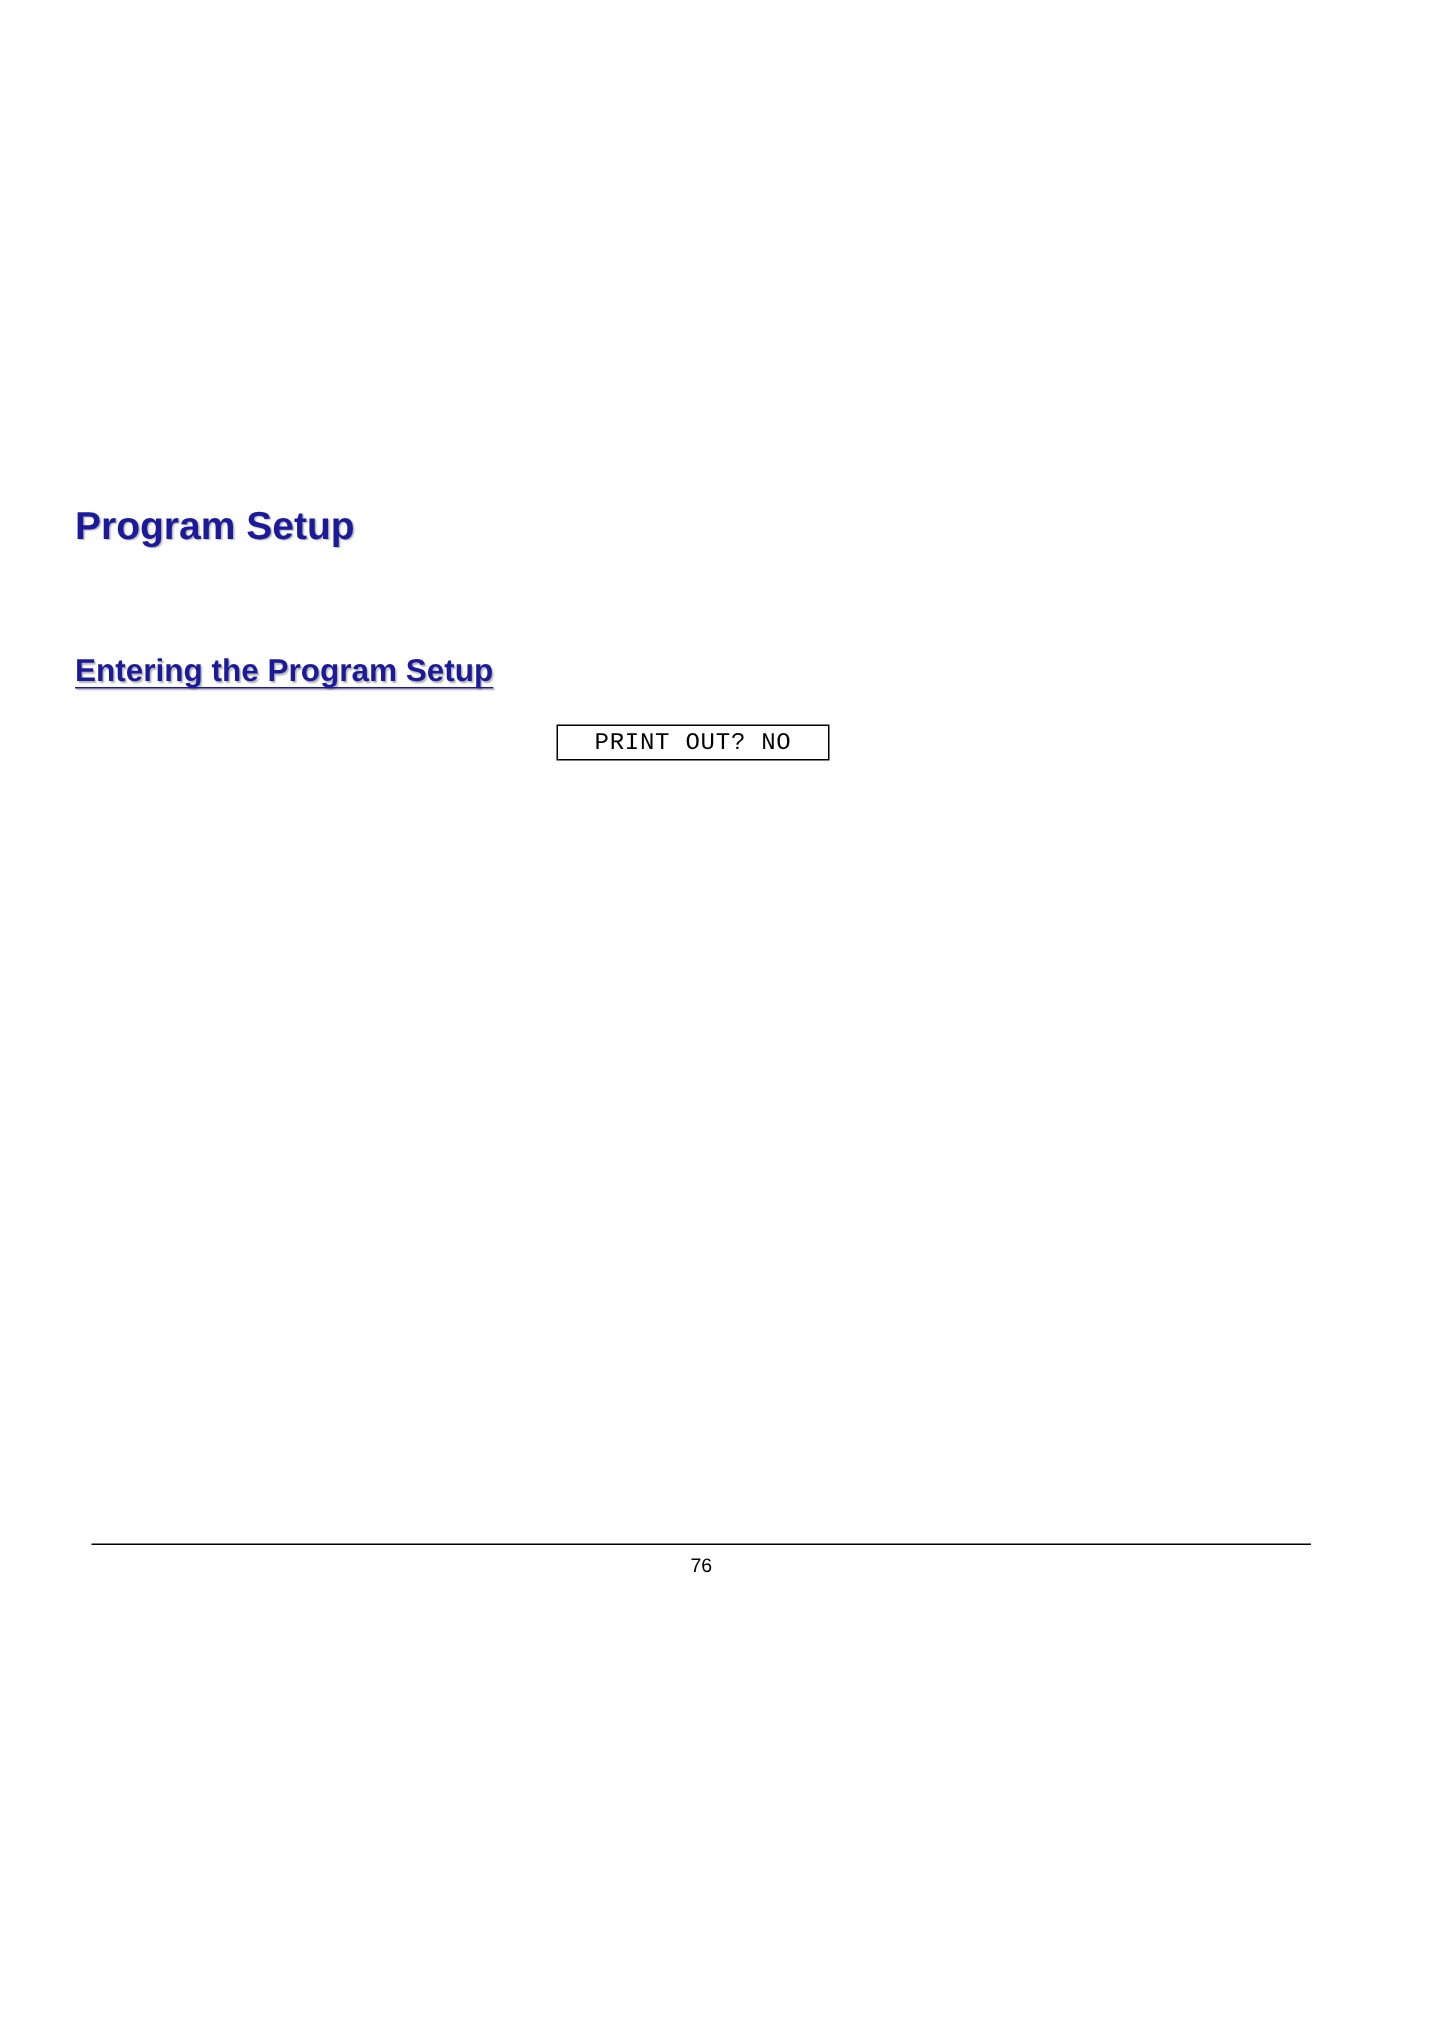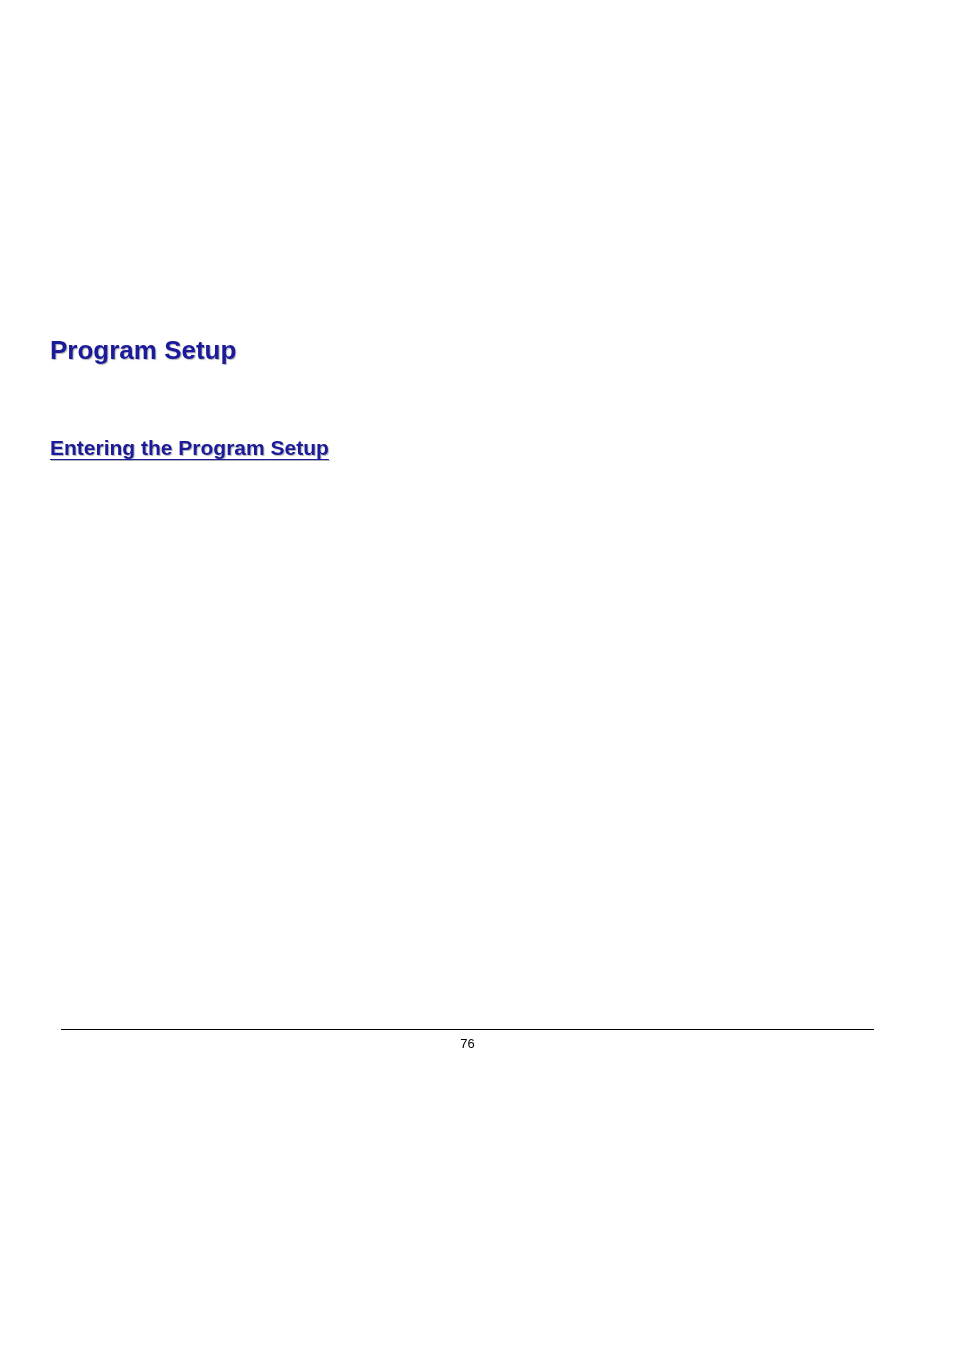--- a/index.html
+++ b/index.html
@@ -69,17 +69,20 @@
     font-family: Arial, Helvetica, sans-serif;
   }
 </style>
 </head>
 <body>
 
 <div class="page">
   <div class="content">
     <div class="heading-1">Program Setup</div>
     <div class="heading-2">Entering the Program Setup</div>
+    <div class="display-box-wrap">
+      <div class="display-box"> PRINT OUT? NO </div>
+    </div>
   </div>
   <div class="footer">
     <span>76</span>
   </div>
 </div>
 
 </body></html>

